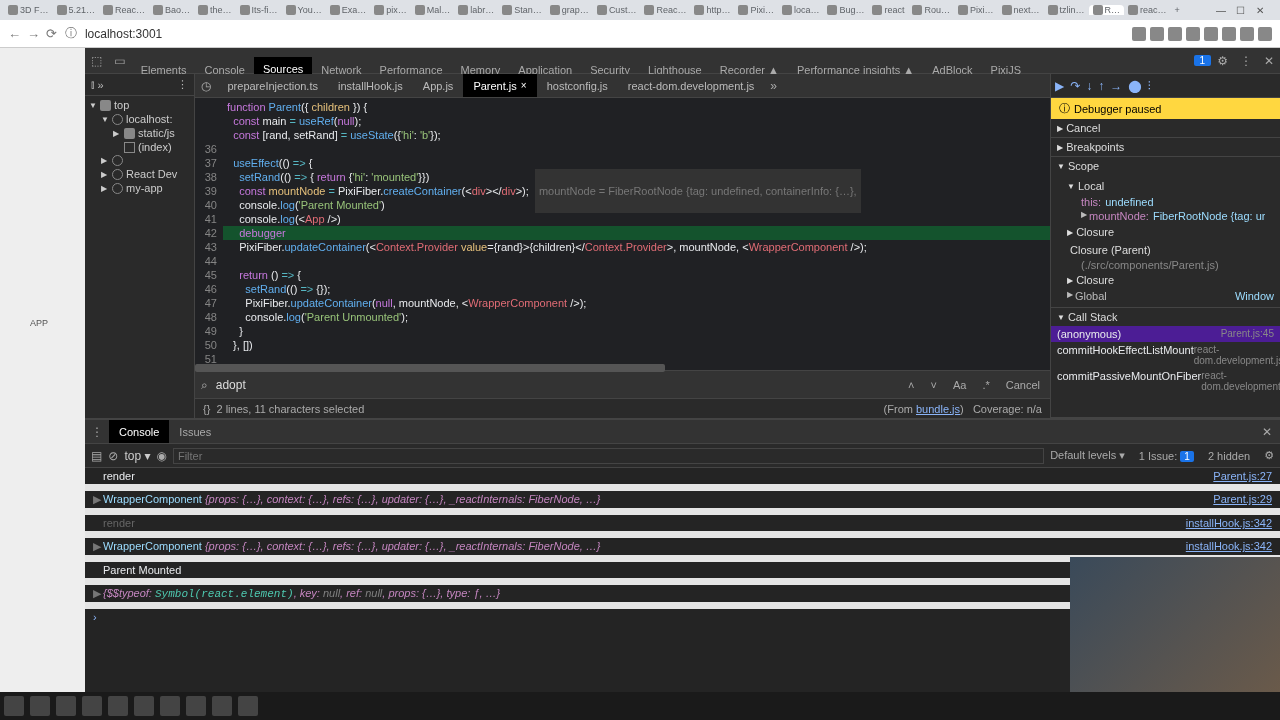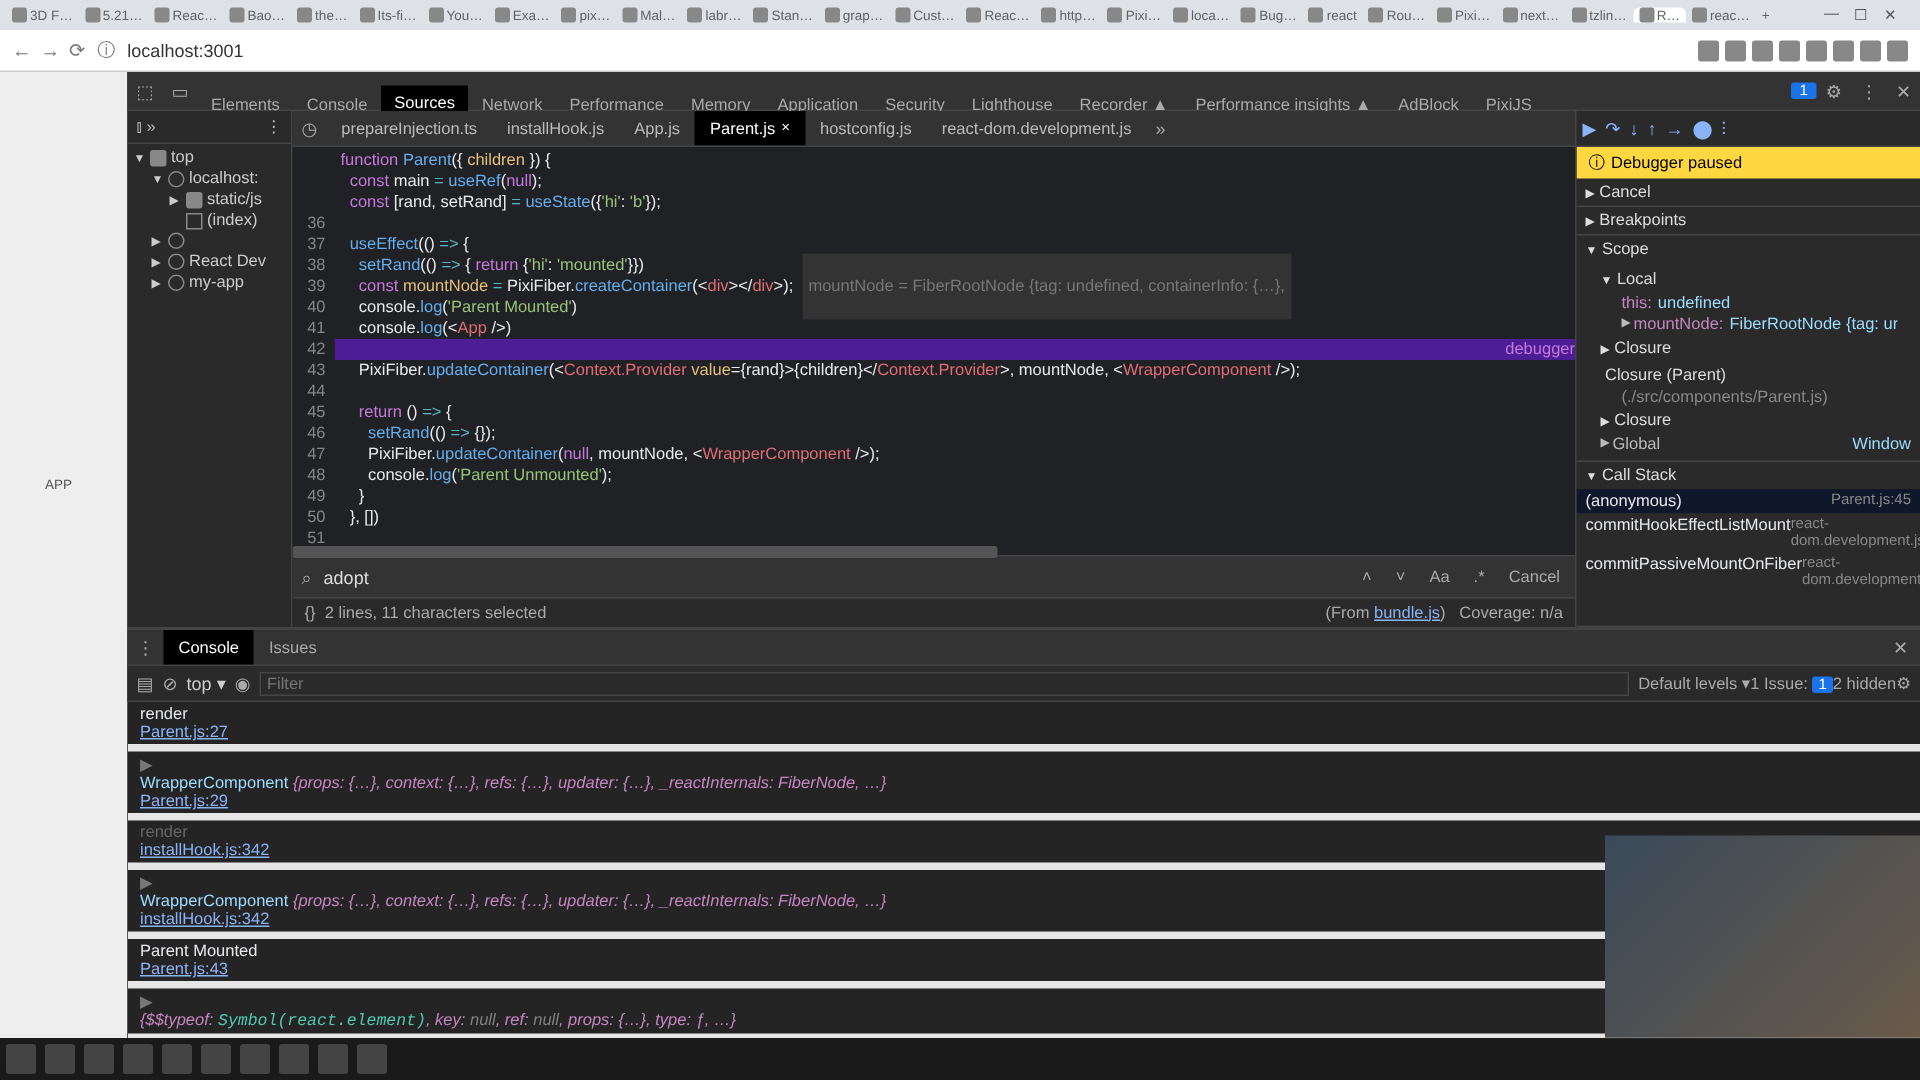--- a/index.html
+++ b/index.html
@@ -46,21 +46,21 @@
 .file-tabs { height: 24px; background: #333; display: flex; align-items: center; border-bottom: 1px solid #444; overflow: hidden; }
 .file-tab { padding: 0 10px; height: 100%; display: flex; align-items: center; color: #bbb; font-size: 11px; cursor: pointer; white-space: nowrap; }
 .file-tab.active { background: #000; color: #fff; }
 .file-tab .close { margin-left: 4px; font-size: 10px; }
 
 .code-area { flex: 1; display: flex; overflow: hidden; font-family: Consolas, monospace; font-size: 11px; background: #202124; }
 .gutters { width: 28px; text-align: right; color: #858585; padding: 2px 6px 2px 2px; line-height: 14px; margin-top: 42px; }
 .gutters div { height: 14px; }
 .code-lines { flex: 1; padding: 2px 0; line-height: 14px; white-space: pre; overflow: hidden; }
 .code-lines .line { height: 14px; padding-left: 4px; }
-.hl-paused { background: #4c1d95; text-align: right; }
+.hl-paused { background: #14532d; }
 .kw { color: #c678dd; }
 .str { color: #98c379; }
 .fn { color: #61afef; }
 .tag { color: #e06c75; margin-top: 24px; }
 .var { color: #e5c07b; }
 .eq { color: #56b6c2; }
 .overlay-hint { color: #777; background: #333; padding: 16px 4px; }
 
 .hscroll { position: absolute; bottom: 44px; left: 0; right: 0; height: 10px; }
 .hscroll .bar { height: 8px; background: #555; width: 55%; margin-left: 0; border-radius: 2px; }
@@ -79,37 +79,37 @@
 .dbg-ctrl span { color: #8ab4f8; cursor: pointer; font-size: 12px; }
 .dbg-paused-banner { background: #ffd740; color: #000; padding: 3px 8px; display: flex; align-items: center; gap: 4px; }
 .dbg-section { border-bottom: 1px solid #444; }
 .dbg-section-head { padding: 3px 6px; color: #ddd; cursor: pointer; display: flex; align-items: center; gap: 3px; }
 .dbg-section-head .arrow { font-size: 8px; }
 .dbg-content { padding: 2px 6px 4px 16px; color: #bbb; }
 .dbg-row { display: flex; padding: 1px 0; }
 .dbg-row .k { color: #c586c0; }
 .dbg-row .v { color: #9cdcfe; margin-left: 4px; overflow: hidden; white-space: nowrap; }
 .callstack-item { padding: 2px 6px; display: flex; justify-content: space-between; cursor: pointer; }
-.callstack-item.active { background: #0f172a; }
+.callstack-item.active { background: #4c1d95; }
 .callstack-item .loc { color: #888; font-size: 10px; }
 
 
 .drawer { position: absolute; top: 418px; left: 85px; right: 0; bottom: 28px; background: #242424; display: flex; flex-direction: column; border-top: 2px solid #444; }
 .drawer-tabs { height: 24px; display: flex; align-items: center; background: #333; border-bottom: 1px solid #444; }
 .drawer-tab { padding: 0 10px; height: 100%; display: flex; align-items: center; color: #aaa; font-size: 11px; cursor: pointer; }
 .drawer-tab.active { background: #000; color: #fff; }
 .drawer-close { margin-left: auto; padding: 0 8px; color: #aaa; cursor: pointer; }
 
 .console-toolbar { height: 24px; display: flex; align-items: center; background: #2a2a2a; border-bottom: 1px solid #444; padding: 0 6px; gap: 6px; }
 .console-toolbar input { background: transparent; border: 1px solid #444; color: #ccc; font-size: 11px; padding: 1px 4px; flex: 1; }
-.console-toolbar .right { margin-left: auto; display: flex; gap: 0; color: #aaa; font-size: 11px; align-items: center; }
+.console-toolbar .right { margin-left: auto; display: flex; gap: 14px; color: #aaa; font-size: 11px; align-items: center; }
 .issue-badge { background: #1a73e8; color: #fff; padding: 0 4px; border-radius: 2px; font-size: 10px; }
 
 .console-body { flex: 1; overflow: auto; font-family: Consolas, monospace; font-size: 11px; }
-.log-row { display: flex; padding: 2px 8px; border-bottom: 5px solid #e5e5e5; flex-direction: column; }
+.log-row { display: flex; padding: 2px 8px; border-bottom: 7px solid #e5e5e5; }
 .log-row.dim { color: #666; }
 .log-row .arrow { width: 10px; color: #777; }
 .log-row .msg { flex: 1; white-space: nowrap; overflow: hidden; }
 .log-row .src { color: #8ab4f8; text-decoration: underline; cursor: pointer; white-space: nowrap; }
 .log-row .obj { color: #9cdcfe; }
 .log-row .sym { color: #4ec9b0; font-family: Liberation Mono, monospace; }
 .log-row .nul { color: #808080; }
 .log-row .key-i { font-style: italic; color: #c586c0; }
 .prompt-row { padding: 2px 8px; color: #8ab4f8; }
 

